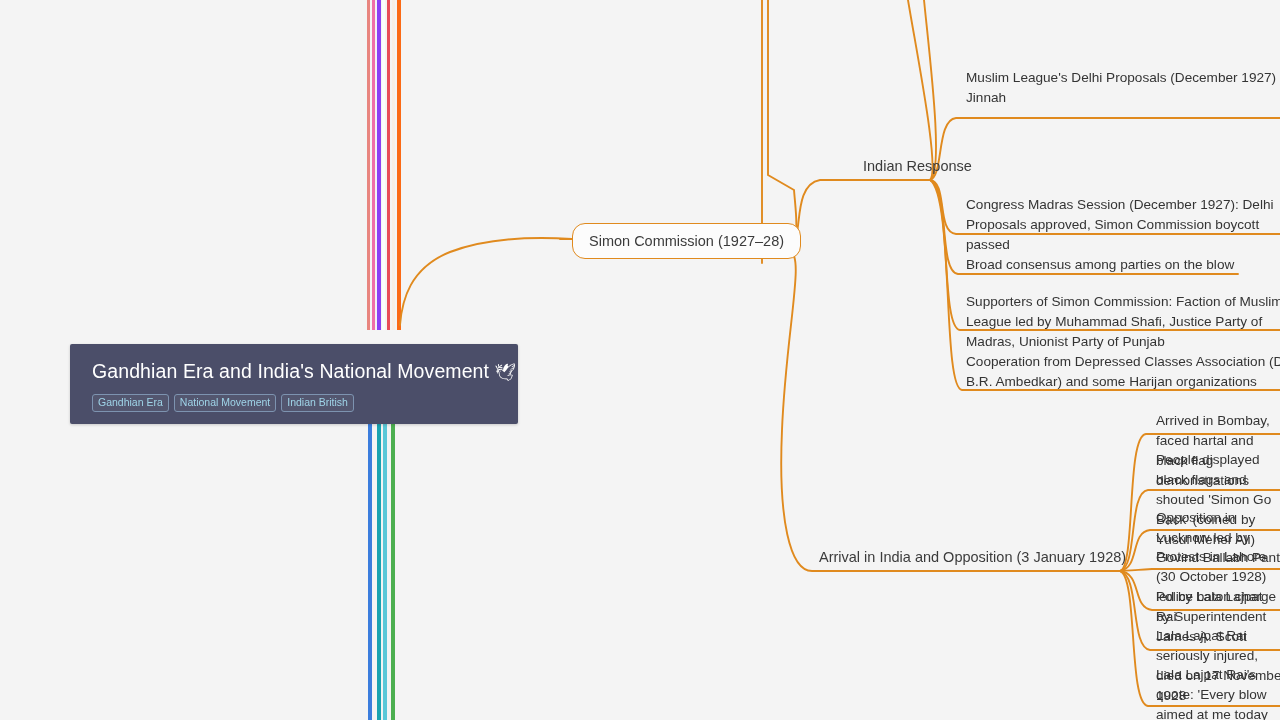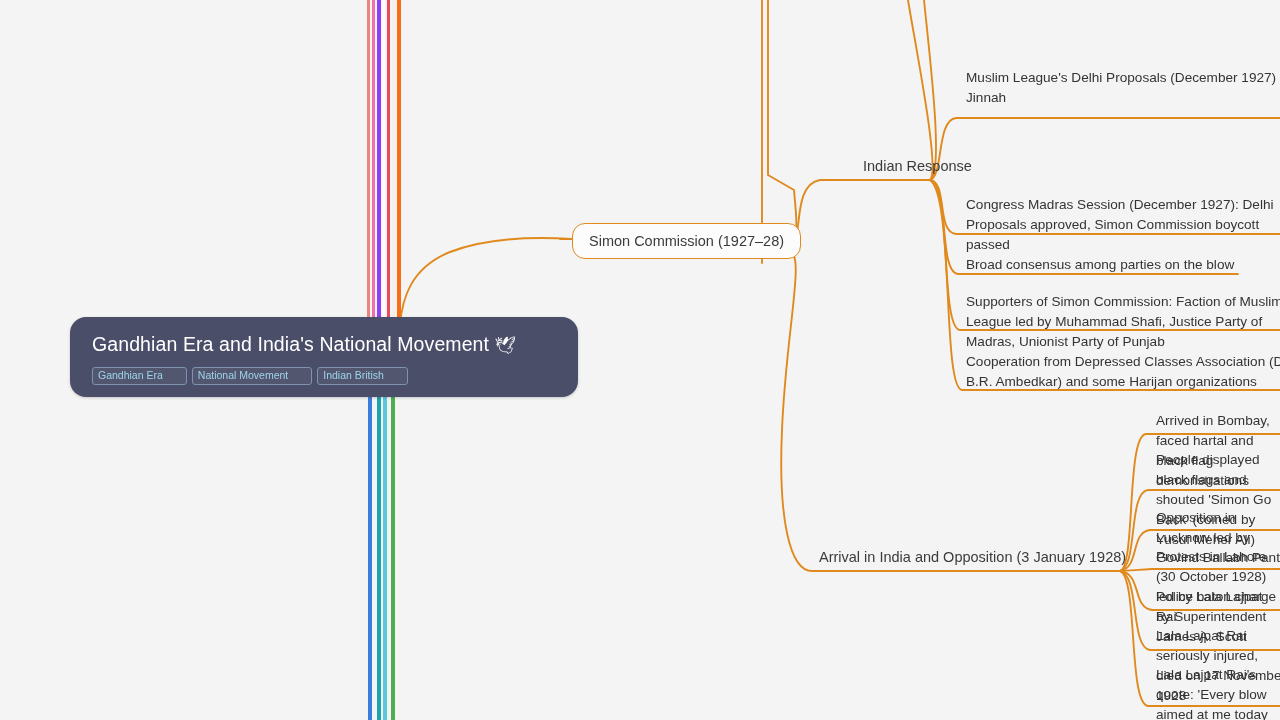--- a/index.html
+++ b/index.html
@@ -7,39 +7,39 @@
     width:1280px;height:720px;overflow:hidden;
     background:#f4f4f4;
     font-family:"Liberation Sans","DejaVu Sans",sans-serif;
     position:relative;
   }
   #canvas{position:absolute;inset:0;width:1280px;height:720px;overflow:hidden;}
   svg.links{position:absolute;left:0;top:0;width:1280px;height:720px;pointer-events:none;}
 
   
   .root-node{
-    position:absolute;left:70px;top:317px;width:508px;
-    background:#4b4e69;border-radius:16px;
+    position:absolute;left:70px;top:344px;width:448px;
+    background:#4b4e69;border-radius:2px;
     padding:14px 22px 12px 22px;
     box-sizing:border-box;
     box-shadow:0 1px 3px rgba(0,0,0,.18);
   }
   .root-title{
     color:#ffffff;font-size:19.5px;line-height:26px;font-weight:400;
     white-space:nowrap;letter-spacing:.1px;
   }
   .root-title .emoji{font-size:17px;}
   .tag-row{margin-top:8px;display:flex;gap:5px;}
   .tag{
     font-size:10.5px;line-height:13px;
     color:#9fd4e8;
     border:1px solid #7d93b0;
     background:#53566f;
     border-radius:3px;
-    padding:1px 23px 2px 5px;
+    padding:1px 5px 2px 5px;
     white-space:nowrap;
   }
 
   
   .pill-node{
     position:absolute;
     background:#fcfcfc;
     border:1.6px solid #e08a1e;
     border-radius:13px;
     padding:8px 16px;

